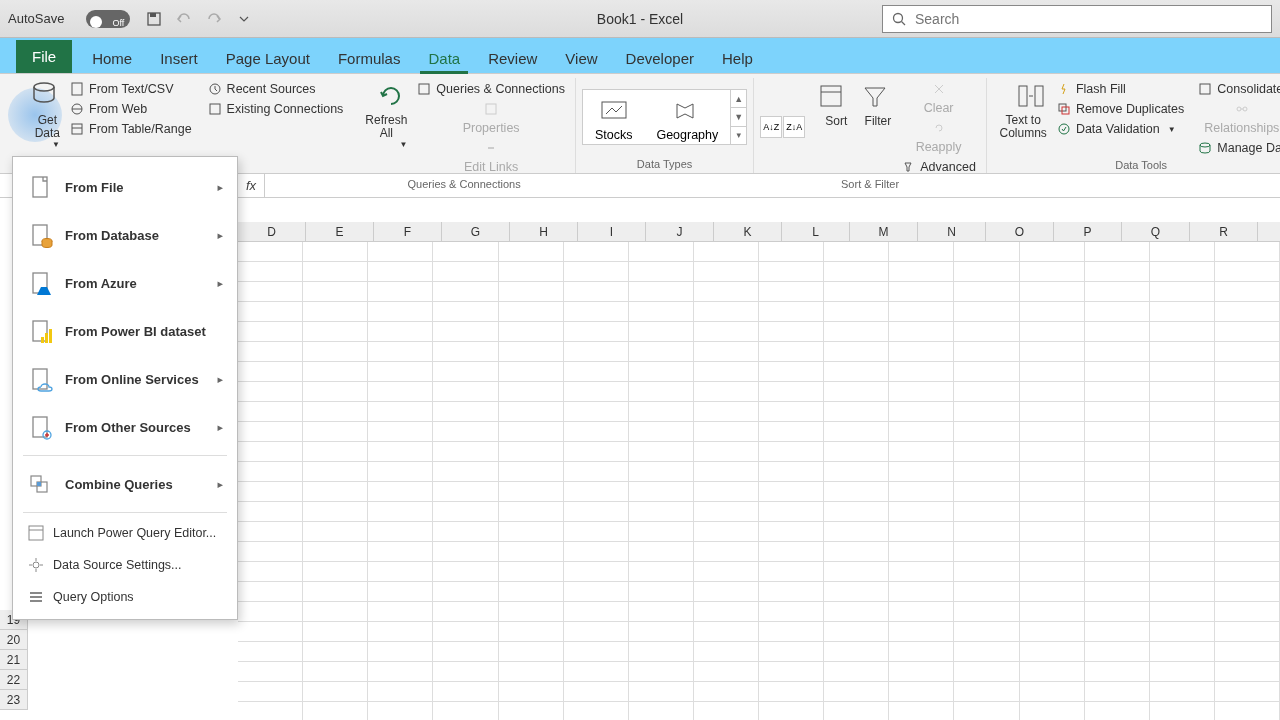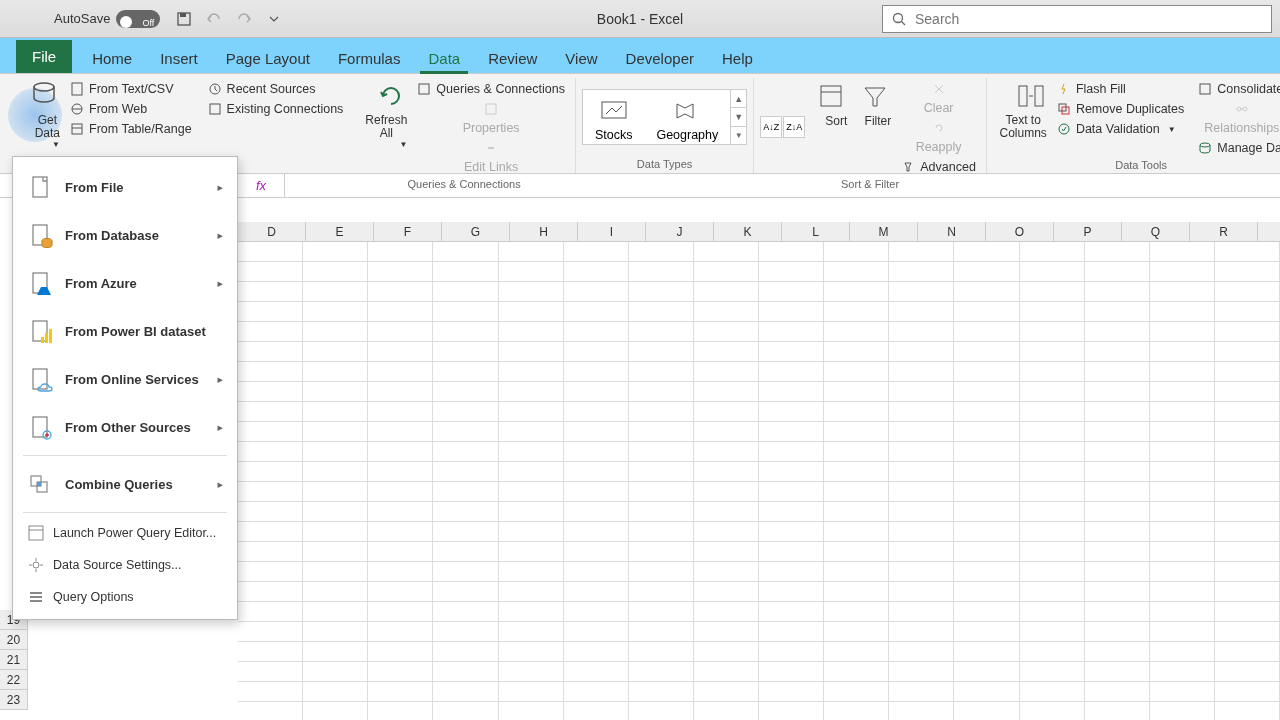--- a/index.html
+++ b/index.html
@@ -1,20 +1,20 @@
 <!DOCTYPE html>
 <html><head>
 <meta charset="utf-8">
 <style>
 * { margin: 0; padding: 0; box-sizing: border-box; font-family: "Segoe UI", Arial, sans-serif; }
 body { background: #fff; overflow: hidden; width: 1280px; height: 720px; position: relative; }
 
 
 .titlebar { height: 38px; background: linear-gradient(to bottom, #e8e8e8, #dcdcdc); display: flex; align-items: center; padding: 0 8px; border-bottom: 1px solid #bbb; }
-.autosave { display: flex; align-items: center; gap: 6px; font-size: 13px; color: #333; margin-left: 46px; }
+.autosave { display: flex; align-items: center; gap: 22px; font-size: 13px; color: #333; }
 .toggle { width: 44px; height: 18px; background: #666; border-radius: 10px; position: relative; display: flex; align-items: flex-end; padding: 0 4px; }
 .toggle-knob { width: 12px; height: 12px; background: #fff; border-radius: 50%; }
 .toggle-lbl { color: #fff; font-size: 9px; margin-left: auto; margin-right: 2px; }
 .qat { display: flex; gap: 10px; margin-left: 14px; align-items: center; }
 .qat-btn { width: 20px; height: 20px; display: flex; align-items: center; justify-content: center; color: #555; cursor: pointer; }
 .doc-title { position: absolute; left: 50%; transform: translateX(-50%); font-size: 14px; color: #333; }
 .search-box { margin-left: auto; width: 390px; height: 28px; background: #fff; border: 1px solid #888; display: flex; align-items: center; padding: 0 8px; gap: 8px; }
 .search-box input { border: none; outline: none; flex: 1; font-size: 14px; color: #666; }
 
 
@@ -43,21 +43,21 @@
 .gallery-scroll div:last-child { border-bottom: none; }
 .sort-icons { display: flex; flex-direction: row; gap: 1px; margin-right: 4px; }
 .sort-icons div { width: 22px; height: 22px; border: 1px solid #ccc; display: flex; align-items: center; justify-content: center; font-size: 9px; cursor: pointer; background: #fff; }
 
 
 .get-data-btn { position: relative; z-index: 30; }
 .highlight-circle { position: absolute; width: 54px; height: 54px; border-radius: 50%; background: radial-gradient(circle, rgba(66,150,230,0.5) 0%, rgba(66,150,230,0.2) 70%, transparent 100%); top: 88px; left: 8px; z-index: 25; pointer-events: none; }
 
 
 .formula-bar { height: 24px; background: #fff; border-bottom: 1px solid #ccc; display: flex; align-items: center; padding-left: 238px; }
-.fx-label { font-style: italic; font-size: 13px; color: #a21caf; padding: 0 18px; border-right: 1px solid #ccc; height: 100%; display: flex; align-items: center; }
+.fx-label { font-style: italic; font-size: 13px; color: #404040; padding: 0 8px; border-right: 1px solid #ccc; height: 100%; display: flex; align-items: center; }
 
 
 .dropdown { position: absolute; top: 156px; left: 12px; width: 226px; background: #fff; border: 1px solid #bbb; box-shadow: 2px 4px 10px rgba(0,0,0,0.2); z-index: 40; padding: 6px 0; }
 .dd-item { display: flex; align-items: center; padding: 10px 14px; cursor: pointer; position: relative; }
 .dd-icon { width: 28px; height: 28px; margin-right: 10px; flex-shrink: 0; }
 .dd-label { font-size: 13px; color: #333; flex: 1; }
 .dd-label.bold { font-weight: 600; }
 .dd-arrow { font-size: 11px; color: #666; }
 .dd-sep { height: 1px; background: #ddd; margin: 4px 10px; }
 .dd-item.small { padding: 7px 14px; }

